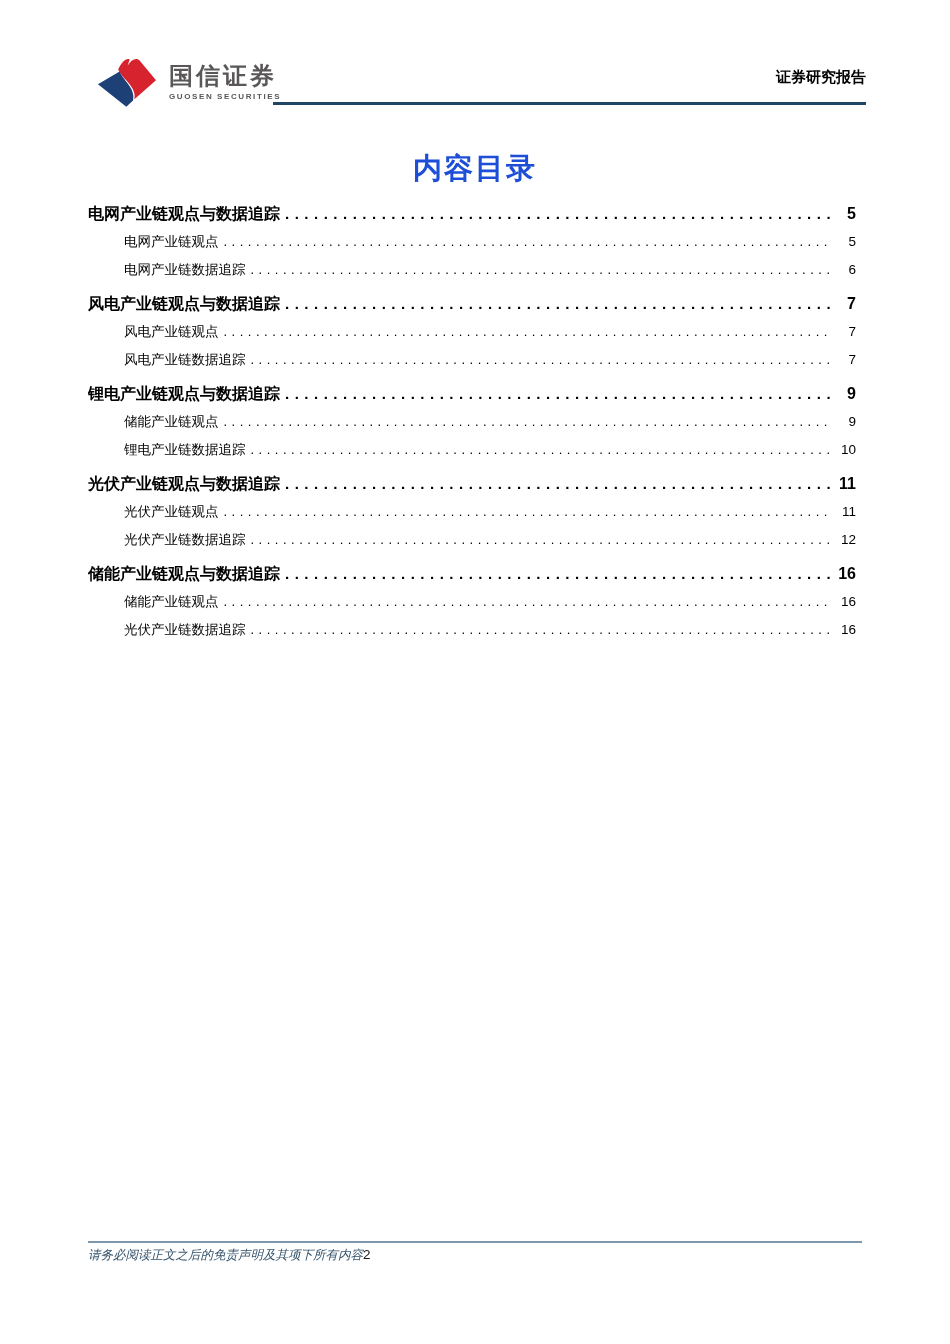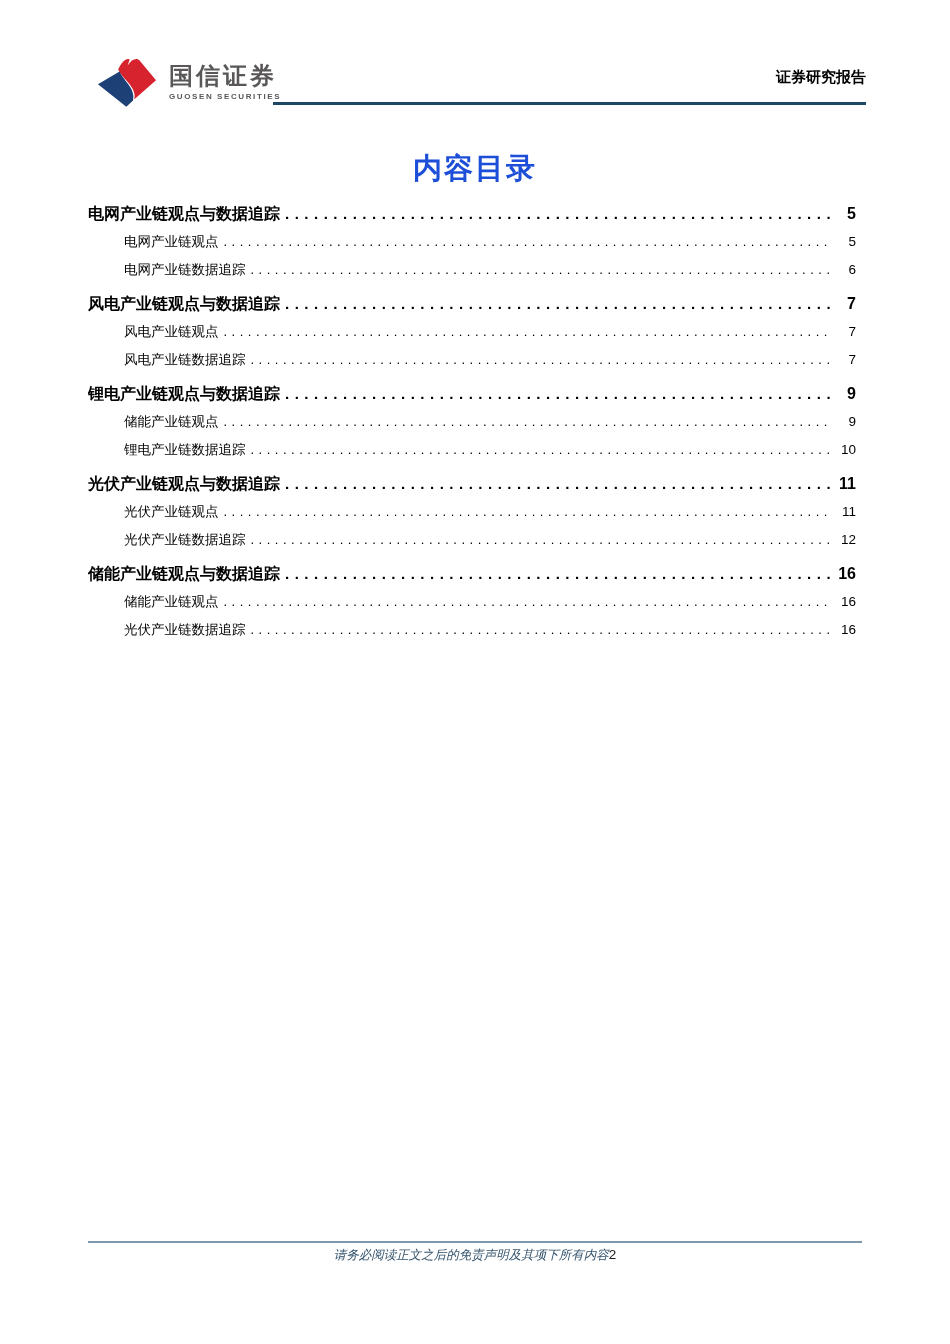--- a/index.html
+++ b/index.html
@@ -73,21 +73,21 @@
   .toc-row.l2 .leader{letter-spacing:4.5px;font-size:13px;}
   .toc-page{
     flex:0 0 auto;min-width:20px;text-align:right;white-space:nowrap;
   }
 
   
   .footer{
     position:absolute;left:88px;top:1241px;width:774px;
     border-top:2px solid #7d97ad;
     padding-top:4px;
-    display:flex;justify-content:center;align-items:baseline;
+    display:flex;justify-content:flex-start;align-items:baseline;
   }
   .disclaimer{
     font-style:italic;
     font-size:12.5px;color:#33526b;
   }
   .footer-page{
     font-size:13.5px;color:#1a1a1a;
   }
 </style>
 </head>

